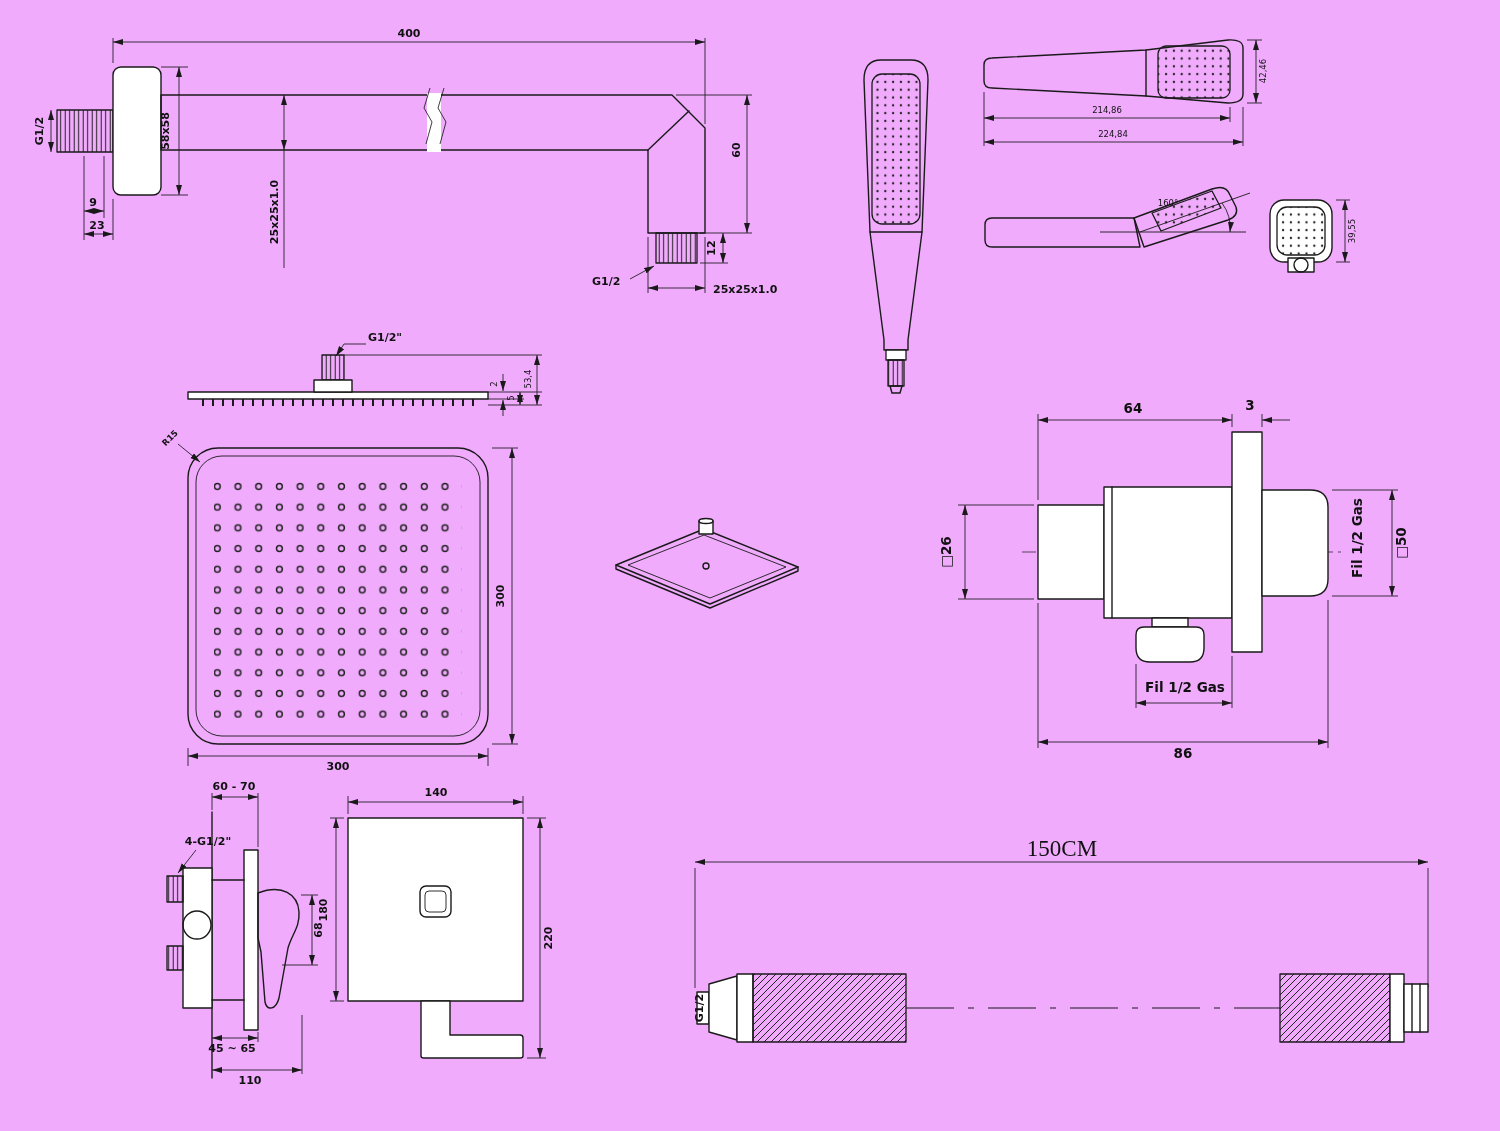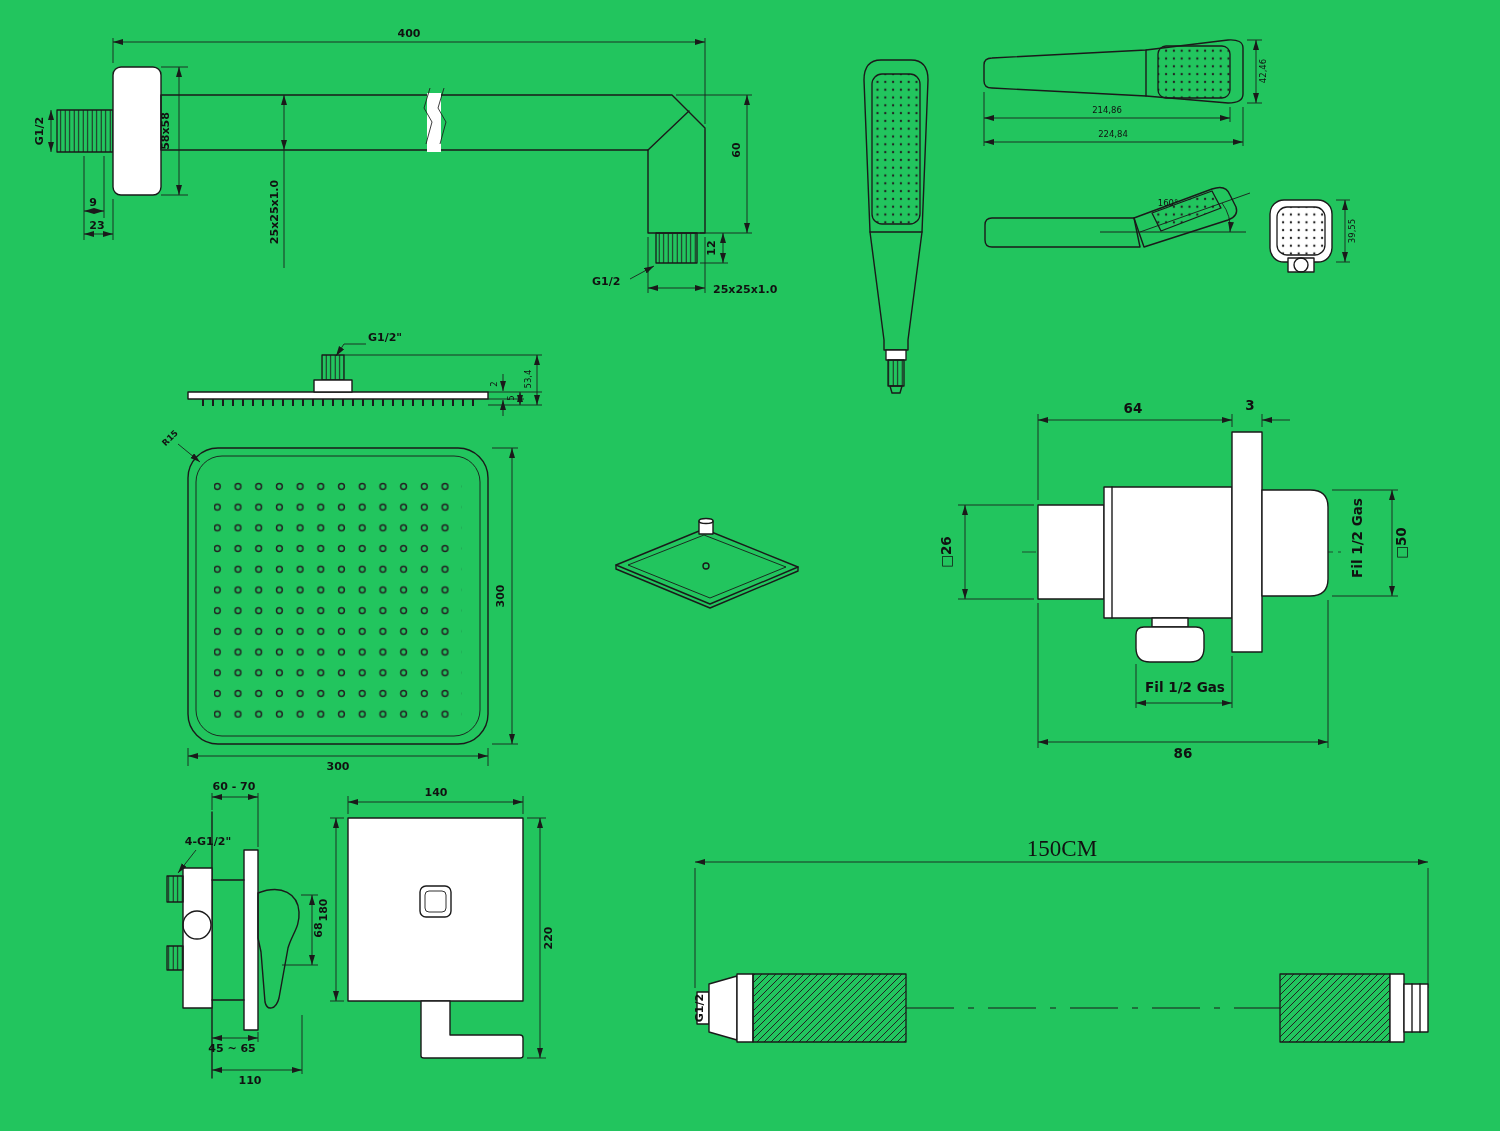--- a/index.html
+++ b/index.html
@@ -1,16 +1,16 @@
 <!DOCTYPE html>
 <html><head>
 <meta charset="utf-8">
 <style>
   html,body{margin:0;padding:0;background:#fff}
-  .stage{position:relative;width:1500px;height:1131px;background:#22c55e;overflow:hidden}
+  .stage{position:relative;width:1500px;height:1131px;background:#f0abfc;overflow:hidden}
   svg{display:block}
   .o{fill:none;stroke:#1a1a1a;stroke-width:1.4;stroke-linejoin:round;stroke-linecap:round}
   .of{fill:#ffffff;stroke:#1a1a1a;stroke-width:1.4;stroke-linejoin:round}
   .ol{stroke:#1a1a1a;stroke-width:1.3;stroke-linejoin:round}
   .thin{fill:none;stroke:#1a1a1a;stroke-width:0.9}
   .d{fill:none;stroke:#1a1a1a;stroke-width:0.85}
   .cl{fill:none;stroke:#1a1a1a;stroke-width:0.7;stroke-dasharray:14 5 3 5}
   .cl2{fill:none;stroke:#1a1a1a;stroke-width:1.1;stroke-dasharray:48 14 6 14}
   text{fill:#111;font-family:"DejaVu Sans",sans-serif}
   .t{font-size:11px;font-weight:bold}

